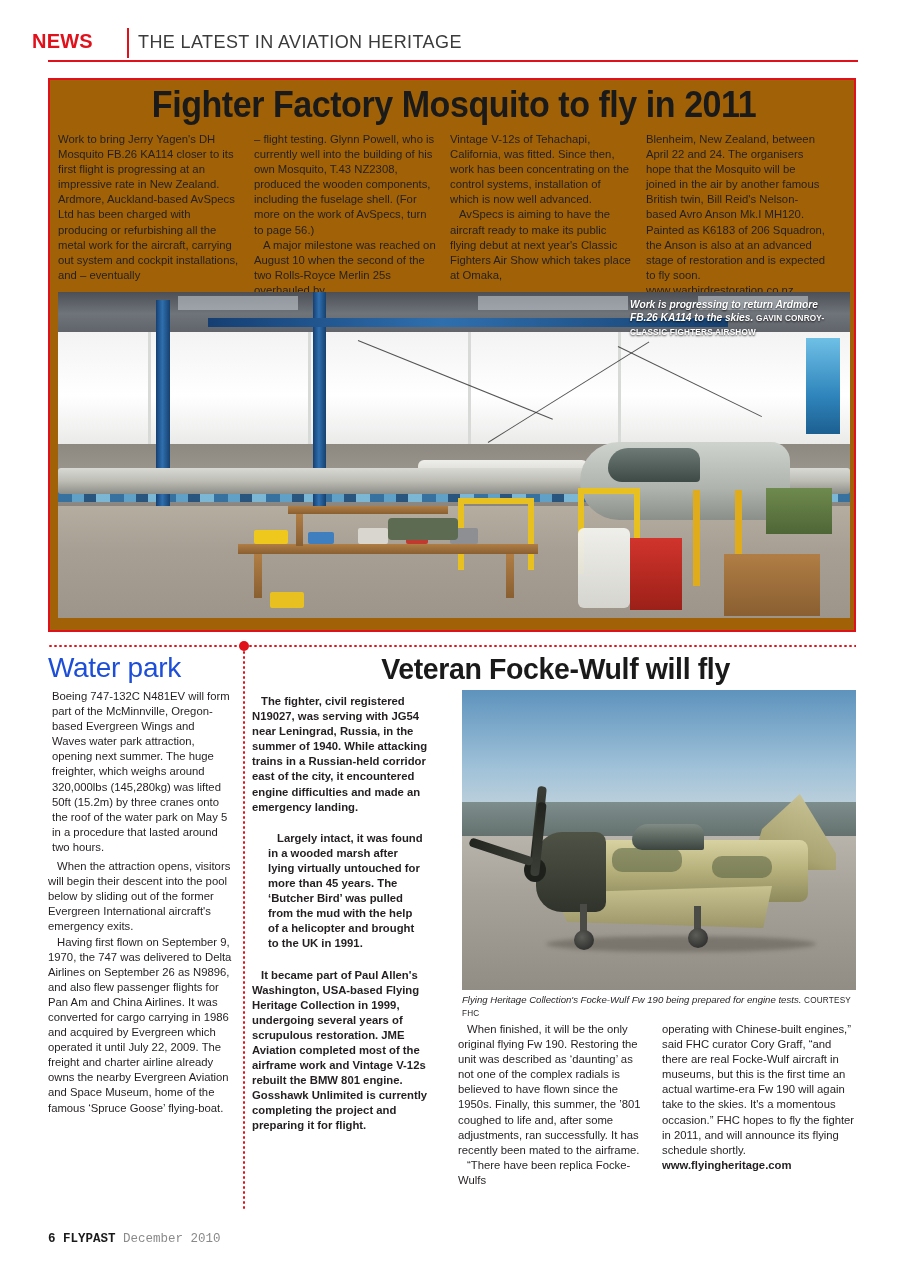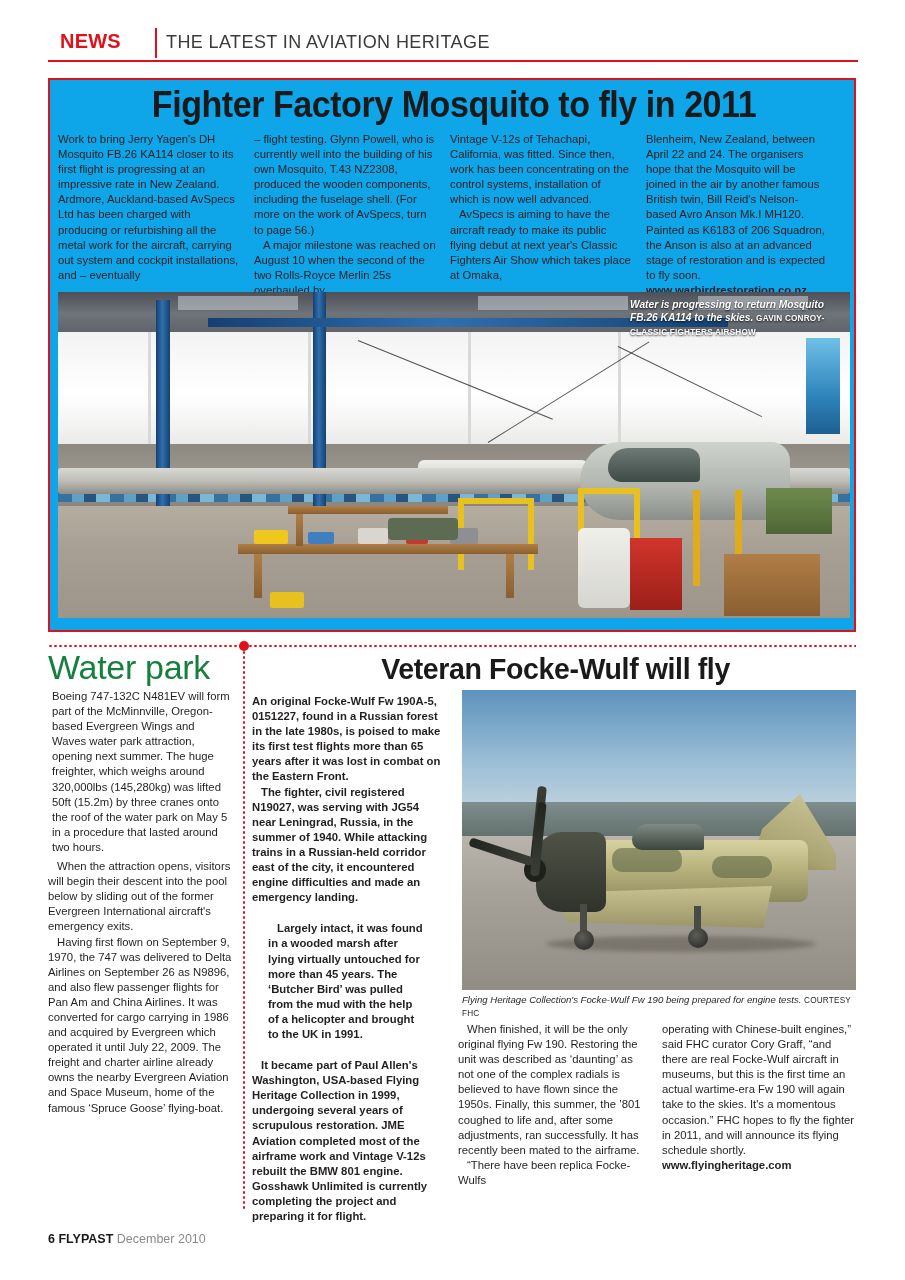--- a/index.html
+++ b/index.html
@@ -6,62 +6,62 @@
   body{
     width:905px;height:1280px;
     background:#ffffff;
     font-family:"Liberation Sans",sans-serif;
     color:#231f20;
     overflow:hidden;
   }
   .page{position:relative;width:905px;height:1280px;}
 
   
-  .masthead{position:absolute;left:60px;top:30px;width:810px;height:30px;text-align:right;}
+  .masthead{position:absolute;left:32px;top:30px;width:810px;height:30px;text-align:right;}
   .mast-news{
     position:absolute;left:0;top:0;
     font-weight:bold;font-size:20px;letter-spacing:.2px;
     color:#e1111b;font-family:"Liberation Sans",sans-serif;
   }
   .mast-rule{
     position:absolute;left:95px;top:-2px;width:2px;height:30px;background:#e1111b;
   }
   .mast-sub{
     position:absolute;left:106px;top:2px;
     font-size:18px;letter-spacing:.4px;color:#3b3b3b;font-weight:normal;
   }
   .mast-underline{
     position:absolute;left:48px;top:60px;width:810px;height:2px;background:#e1111b;
   }
 
   
   .story-box{
     position:absolute;left:48px;top:78px;width:808px;height:554px;
-    border:2px solid #e1111b;background:#0ea5e9;box-sizing:border-box;
+    border:2px solid #e1111b;background:#a16207;box-sizing:border-box;
   }
   .headline-main{
     position:absolute;left:0;top:4px;width:808px;text-align:center;
     font-family:"Liberation Sans",sans-serif;
     font-weight:bold;font-size:37px;line-height:42px;
     letter-spacing:-0.5px;color:#1a1a1a;
     transform:scaleX(0.92);transform-origin:center top;
   }
   .cols4{
     position:absolute;left:8px;top:52px;width:792px;height:152px;
     display:flex;gap:14px;
   }
   .col4{width:182px;}
   .bodytext{
     font-size:11.3px;line-height:15.1px;color:#231f20;
     font-family:"Liberation Sans",sans-serif;
     text-align:left;
   }
   .bodytext p{margin:0;}
   .bodytext p.ind{text-indent:9px;}
-  .bodytext .url{font-weight:bold;}
+  .bodytext .url{font-weight:normal;}
 
   
   .photo-hangar{
     position:absolute;left:8px;top:212px;width:792px;height:326px;
     overflow:hidden;background:#9a968f;
   }
   .hangar-roof{
     position:absolute;left:0;top:0;width:100%;height:48px;
     background:linear-gradient(180deg,#4c5056 0%,#6f737a 45%,#5a5e64 100%);
   }
@@ -146,21 +146,21 @@
     background-size:2px 5px;background-repeat:repeat-y;
   }
   .dot-node{
     position:absolute;left:239px;top:641px;width:10px;height:10px;
     border-radius:50%;background:#e1111b;
   }
 
   
   .waterpark{position:absolute;left:48px;top:652px;width:186px;}
   .head-light{
-    font-size:34px;line-height:31px;font-weight:normal;color:#15803d;
+    font-size:28px;line-height:31px;font-weight:normal;color:#1d4ed8;
     letter-spacing:-0.3px;margin:0 0 6px 0;
   }
   .wp-body{font-size:11.3px;line-height:15.1px;}
 
   
   .headline-fw{
     position:absolute;left:255px;top:652px;width:601px;text-align:center;
     font-weight:bold;font-size:30px;line-height:34px;color:#1a1a1a;
     letter-spacing:-0.4px;
     transform:scaleX(0.95);transform-origin:center top;
@@ -235,21 +235,21 @@
     font-style:normal;font-size:8.2px;text-transform:uppercase;letter-spacing:.2px;
   }
   .fw-col2{position:absolute;left:458px;top:1022px;width:190px;font-size:11.3px;line-height:15.1px;}
   .fw-col3{position:absolute;left:662px;top:1022px;width:194px;font-size:11.3px;line-height:15.1px;}
   .fw-col2 p,.fw-col3 p{margin:0;}
   .fw-col2 p.ind,.fw-col3 p.ind{text-indent:9px;}
   .bold-url{font-weight:bold;}
 
   
   .footer{
-    position:absolute;left:48px;top:1232px;font-size:12.5px;color:#8a8a8a;
+    position:absolute;left:48px;top:1232px;font-size:12.5px;color:#8a8a8a;font-family:Liberation Mono, monospace;
   }
   .footer b{color:#1a1a1a;font-weight:bold;}
 </style>
 </head>
 <body>
 
 <div class="page">
 
   <div class="masthead">
     <span class="mast-news">NEWS</span>
@@ -331,21 +331,21 @@
       <div class="clutter" style="left:300px;top:236px;width:30px;height:16px;background:#d8d6cf;"></div>
       <div class="clutter" style="left:348px;top:240px;width:22px;height:12px;background:#c03a2f;"></div>
       <div class="clutter" style="left:392px;top:236px;width:28px;height:16px;background:#8d8f92;"></div>
       <div class="clutter" style="left:212px;top:300px;width:34px;height:16px;background:#e8c020;"></div>
       <div class="clutter" style="left:330px;top:226px;width:70px;height:22px;background:#5c6b52;border-radius:4px;"></div>
       <div class="sheet" style="left:520px;top:236px;width:52px;height:80px;"></div>
       <div class="toolbox-red"></div>
       <div class="bench" style="right:30px;top:262px;width:96px;height:62px;"></div>
 
       <div class="photo-caption">
-        <span>Water is progressing to return Mosquito FB.26 KA114 to the skies.</span>
+        <span>Work is progressing to return Ardmore FB.26 KA114 to the skies.</span>
         <span class="credit">GAVIN CONROY-CLASSIC FIGHTERS AIRSHOW</span>
       </div>
     </div>
   </div>
 
   <div class="dotted-top"></div>
   <div class="dotted-vert"></div>
   <div class="dot-node"></div>
 
   <div class="waterpark">
@@ -355,21 +355,20 @@
     <div class="wp-body">
       <p style="margin:4px">Boeing 747-132C N481EV will form part of the McMinnville, Oregon-based Evergreen Wings and Waves water park attraction, opening next summer. The huge freighter, which weighs around 320,000lbs (145,280kg) was lifted 50ft (15.2m) by three cranes onto the roof of the water park on May 5 in a procedure that lasted around two hours.</p>
       <p style="margin:0;text-indent:9px">When the attraction opens, visitors will begin their descent into the pool below by sliding out of the former Evergreen International aircraft's emergency exits.</p>
       <p style="margin:0;text-indent:9px">Having first flown on September 9, 1970, the 747 was delivered to Delta Airlines on September 26 as N9896, and also flew passenger flights for Pan Am and China Airlines. It was converted for cargo carrying in 1986 and acquired by Evergreen which operated it until July 22, 2009. The freight and charter airline already owns the nearby Evergreen Aviation and Space Museum, home of the famous ‘Spruce Goose’ flying-boat.</p>
     </div>
   </div>
 
   <div class="headline-fw">Veteran Focke-Wulf will fly</div>
 
   <div class="fw-col1">
-    <p style="margin:0">An original Focke-Wulf Fw 190A-5, 0151227, found in a Russian forest in the late 1980s, is poised to make its first test flights more than 65 years after it was lost in combat on the Eastern Front.</p>
     <p style="margin:0;text-indent:9px">The fighter, civil registered N19027, was serving with JG54 near Leningrad, Russia, in the summer of 1940. While attacking trains in a Russian-held corridor east of the city, it encountered engine difficulties and made an emergency landing.</p>
     <p style="margin:16px;text-indent:9px">Largely intact, it was found in a wooded marsh after lying virtually untouched for more than 45 years. The ‘Butcher Bird’ was pulled from the mud with the help of a helicopter and brought to the UK in 1991.</p>
     <p style="margin:0;text-indent:9px">It became part of Paul Allen's Washington, USA-based Flying Heritage Collection in 1999, undergoing several years of scrupulous restoration. JME Aviation completed most of the airframe work and Vintage V-12s rebuilt the BMW 801 engine. Gosshawk Unlimited is currently completing the project and preparing it for flight.</p>
   </div>
 
   <div class="photo-fw">
     <div class="sky"></div>
     <div class="hills"></div>
     <div class="ramp"></div>
     <div class="fw-shadow"></div>

